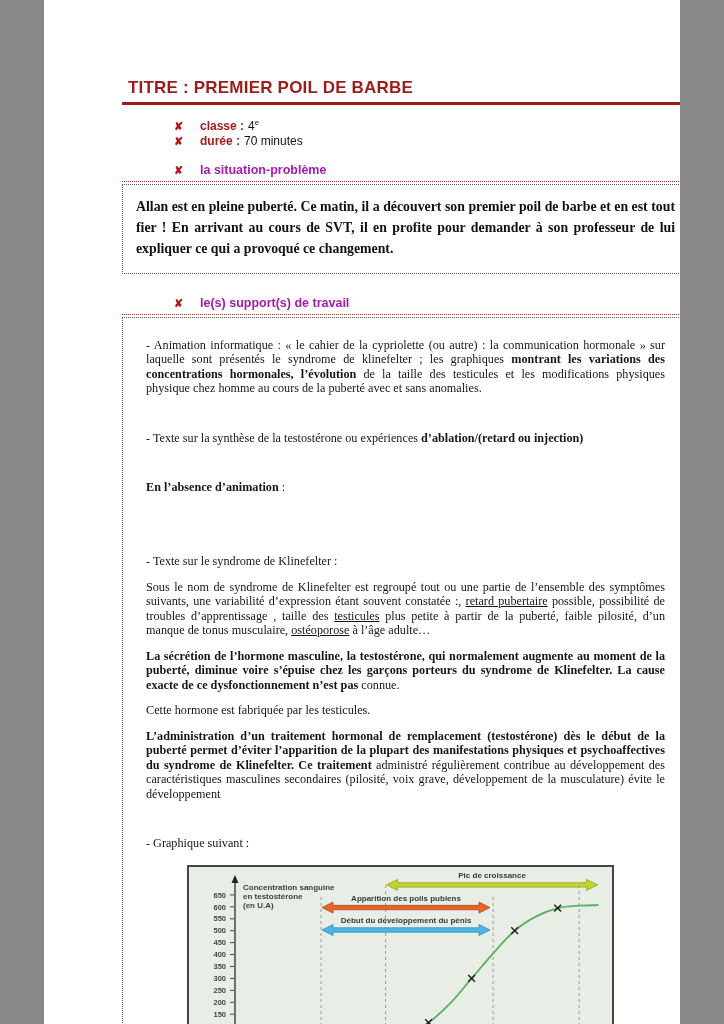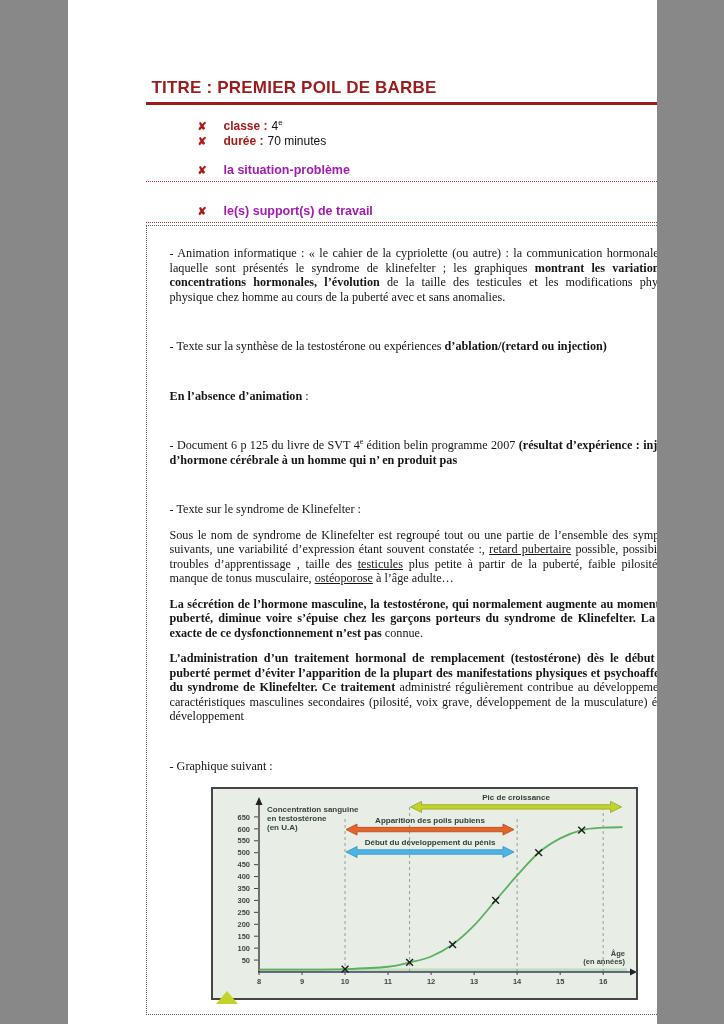--- a/index.html
+++ b/index.html
@@ -1,17 +1,17 @@
 <!DOCTYPE html>
 <html><head>
 <meta charset="utf-8">
 <style>
   html,body{margin:0;padding:0;background:#888;}
   .page{
-    position:relative;width:589px;height:1024px;background:#ffffff;
+    position:relative;width:636px;height:1024px;background:#ffffff;
     margin:0 auto;overflow:hidden;
     font-family:"Liberation Serif",serif;color:#1a1a1a;
   }
   .content{position:absolute;left:78px;top:78px;width:567px;}
 
   
   .doc-title{
     font-family:"Liberation Sans",sans-serif;font-weight:bold;
     font-size:17px;color:#9c1b1b;letter-spacing:.2px;
     border-bottom:3px solid #9c1b1b;padding-bottom:4px;padding-left:6px;
@@ -78,39 +78,40 @@
         <span class="x-bullet">✘</span>
         <span class="meta-label">durée :</span>
         <span class="meta-value">70 minutes</span>
       </div>
     </div>
 
     <div class="sec-header">
       <span class="x-bullet">✘</span>
       <span class="label">la situation-problème</span>
     </div>
+    <div class="dotted-box situation-box">Allan est en pleine puberté. Ce matin, il a découvert son premier poil de barbe et en est tout fier ! En arrivant au cours de SVT, il en profite pour demander à son professeur de lui expliquer ce qui a provoqué ce changement.</div>
 
     <div class="sec-header" style="margin-top:22px;">
       <span class="x-bullet">✘</span>
       <span class="label">le(s) support(s) de travail</span>
     </div>
 
     <div class="dotted-box support-box">
       <div id="support-paragraphs">
           <p><span>- Animation informatique  : « le cahier de la cypriolette (ou autre) : la communication hormonale » sur laquelle sont présentés le syndrome de klinefelter ; les graphiques </span><span class="b">montrant les variations des concentrations hormonales, l’évolution</span><span> de  la taille des testicules et les modifications physiques physique chez  homme au cours de la puberté avec et sans anomalies.</span></p>
           <p class="blank"></p>
           <p><span>- Texte sur la synthèse de la testostérone ou expériences </span><span class="b">d’ablation/(retard ou injection)</span></p>
           <p class="blank"></p>
           <p><span class="b">En l’absence d’animation</span><span> :</span></p>
           <p class="blank"></p>
-          <p><span>- Document  6 p 125 du livre de SVT 4</span><span class="sup">e</span><span> édition belin programme 2007 </span><span class="b">(résultat d’expérience : injection d’hormone cérébrale à un homme qui n’ en produit pas</span></p>
           <p class="blank"></p>
           <p><span>- Texte sur le syndrome de Klinefelter :</span></p>
           <p><span>Sous le nom de syndrome de Klinefelter est regroupé tout ou une partie de l’ensemble des symptômes suivants, une variabilité d’expression étant souvent constatée :, </span><span class="u">retard pubertaire</span><span> possible, possibilité de troubles d’apprentissage , taille des </span><span class="u">testicules</span><span> plus petite à partir de la puberté, faible pilosité, d’un manque de tonus musculaire, </span><span class="u">ostéoporose</span><span> à l’âge adulte…</span></p>
           <p><span class="b">La sécrétion de l’hormone masculine, la testostérone, qui normalement augmente au moment de la puberté, diminue voire s’épuise chez les garçons porteurs du syndrome de Klinefelter. La cause exacte de ce dysfonctionnement n’est pas </span><span>connue.</span></p>
+          <p><span>Cette hormone  est fabriquée par les testicules.</span></p>
           <p><span class="b">L’administration d’un traitement hormonal de remplacement (testostérone) dès le début de la puberté permet d’éviter l’apparition de la plupart des manifestations physiques et psychoaffectives du syndrome de Klinefelter. Ce traitement</span><span> administré régulièrement contribue au développement des caractéristiques masculines secondaires (pilosité, voix grave, développement de la musculature) évite le développement</span></p>
           <p class="blank"></p>
           <p><span>- Graphique suivant :</span></p>
         </div>
 
       <div class="chart-wrap">
         <svg id="chart-svg" width="423" height="209" viewBox="0 0 423 209">
             <rect x="46" y="179.42142857142858" width="367.8488372093023" height="3.3400000000000034" fill="#b2d8aa" opacity="0.75"></rect>
             <line x1="132.04651162790697" y1="183" x2="132.04651162790697" y2="29.121428571428567" stroke="#93a096" stroke-width="1" stroke-dasharray="3 3"></line>
             <line x1="196.5813953488372" y1="183" x2="196.5813953488372" y2="16" stroke="#93a096" stroke-width="1" stroke-dasharray="3 3"></line>

